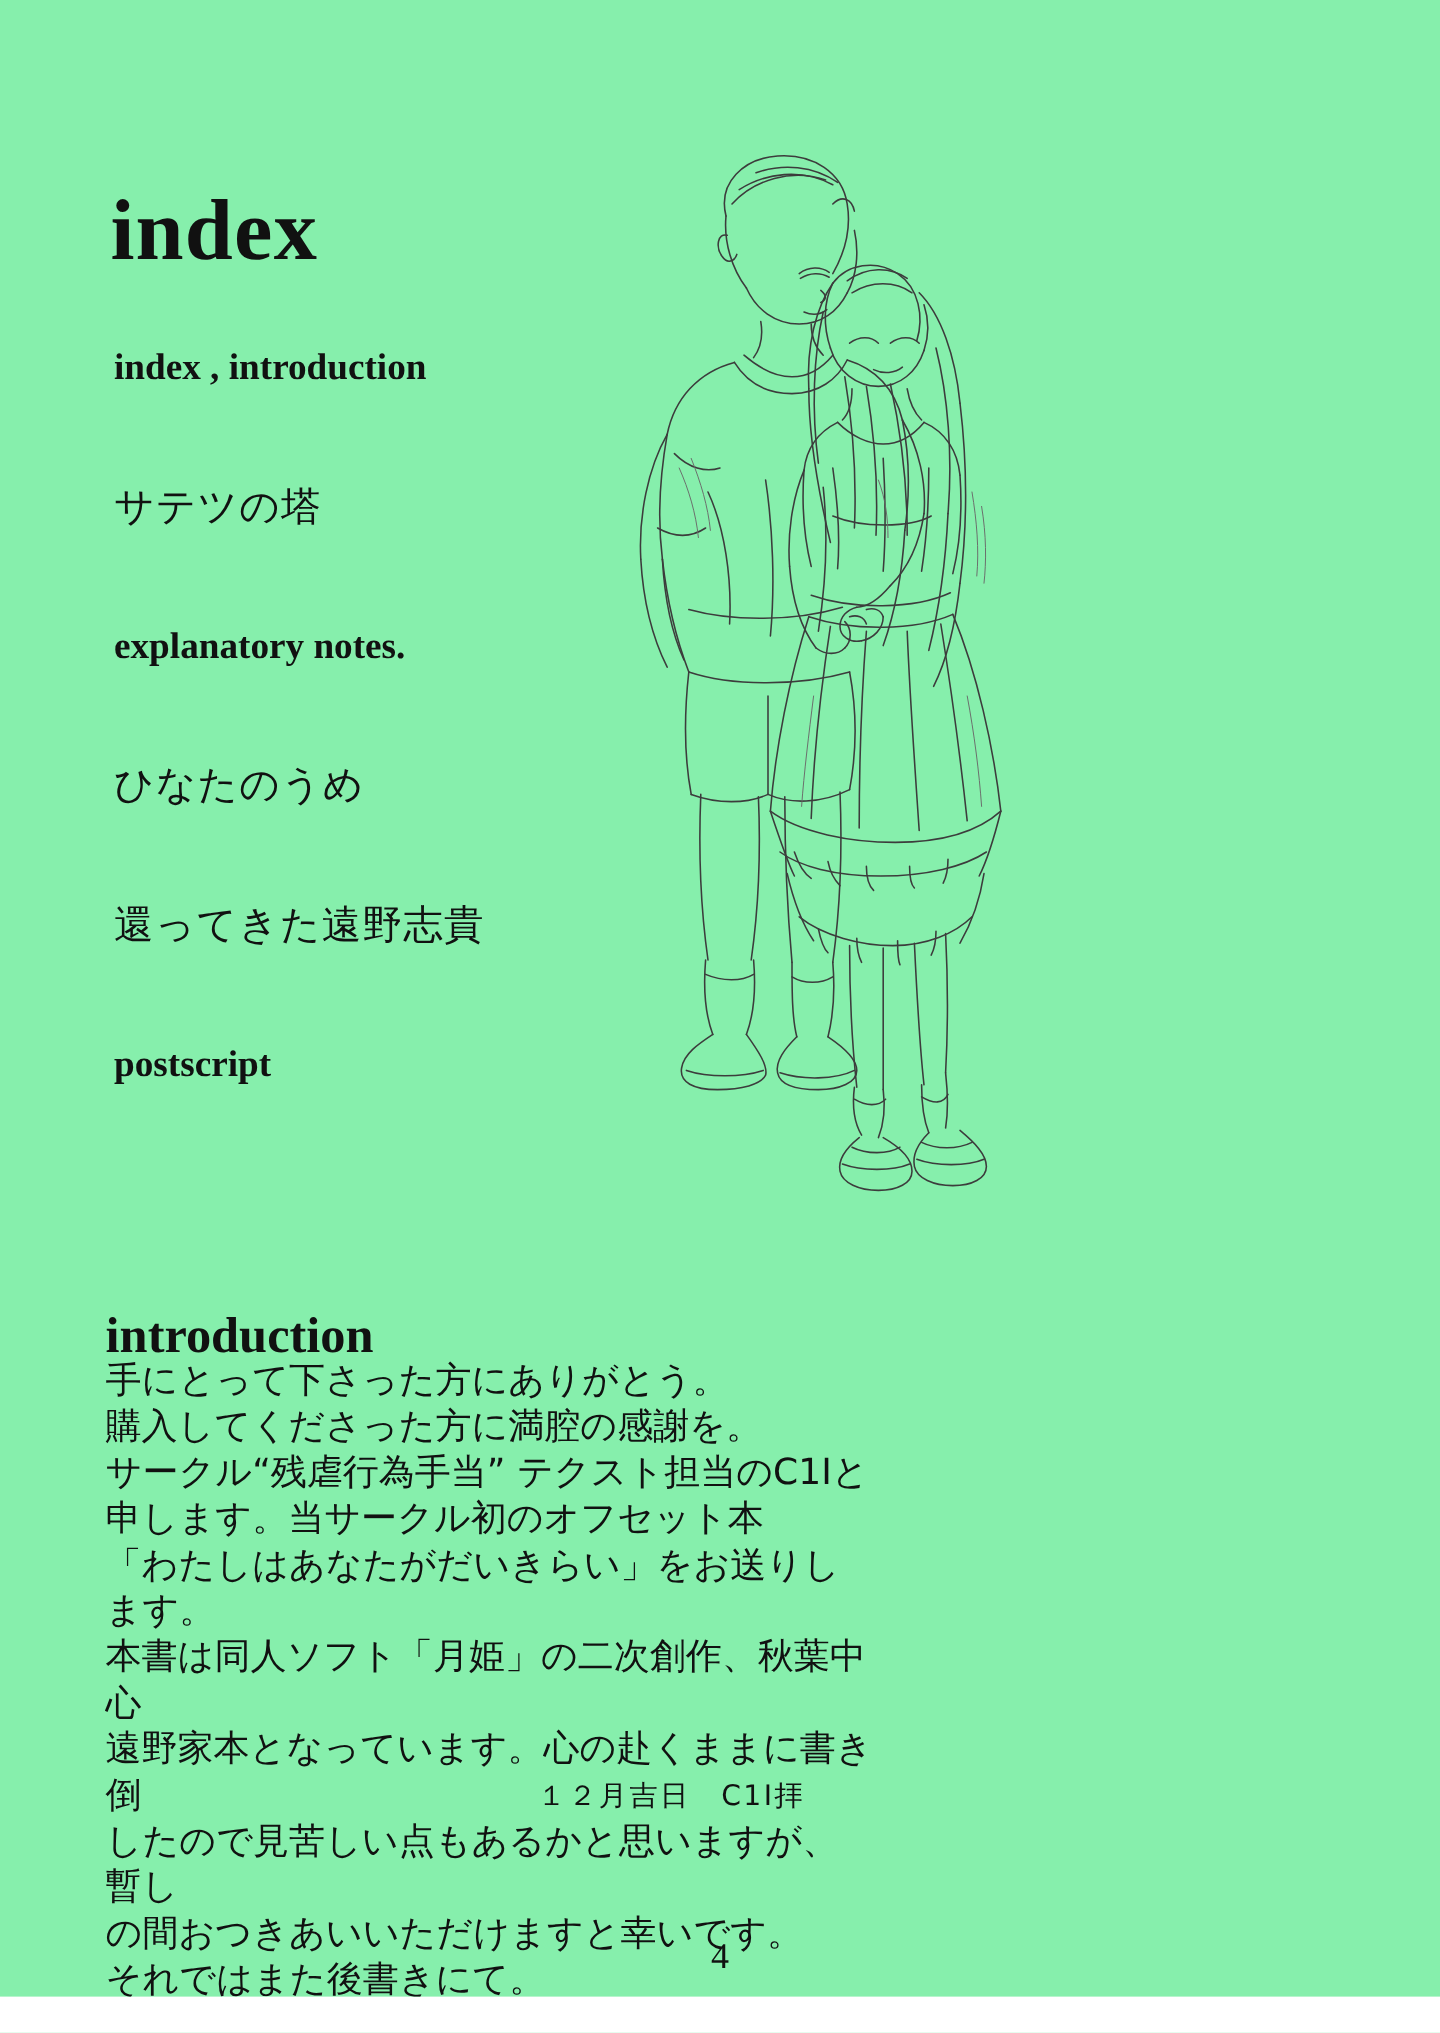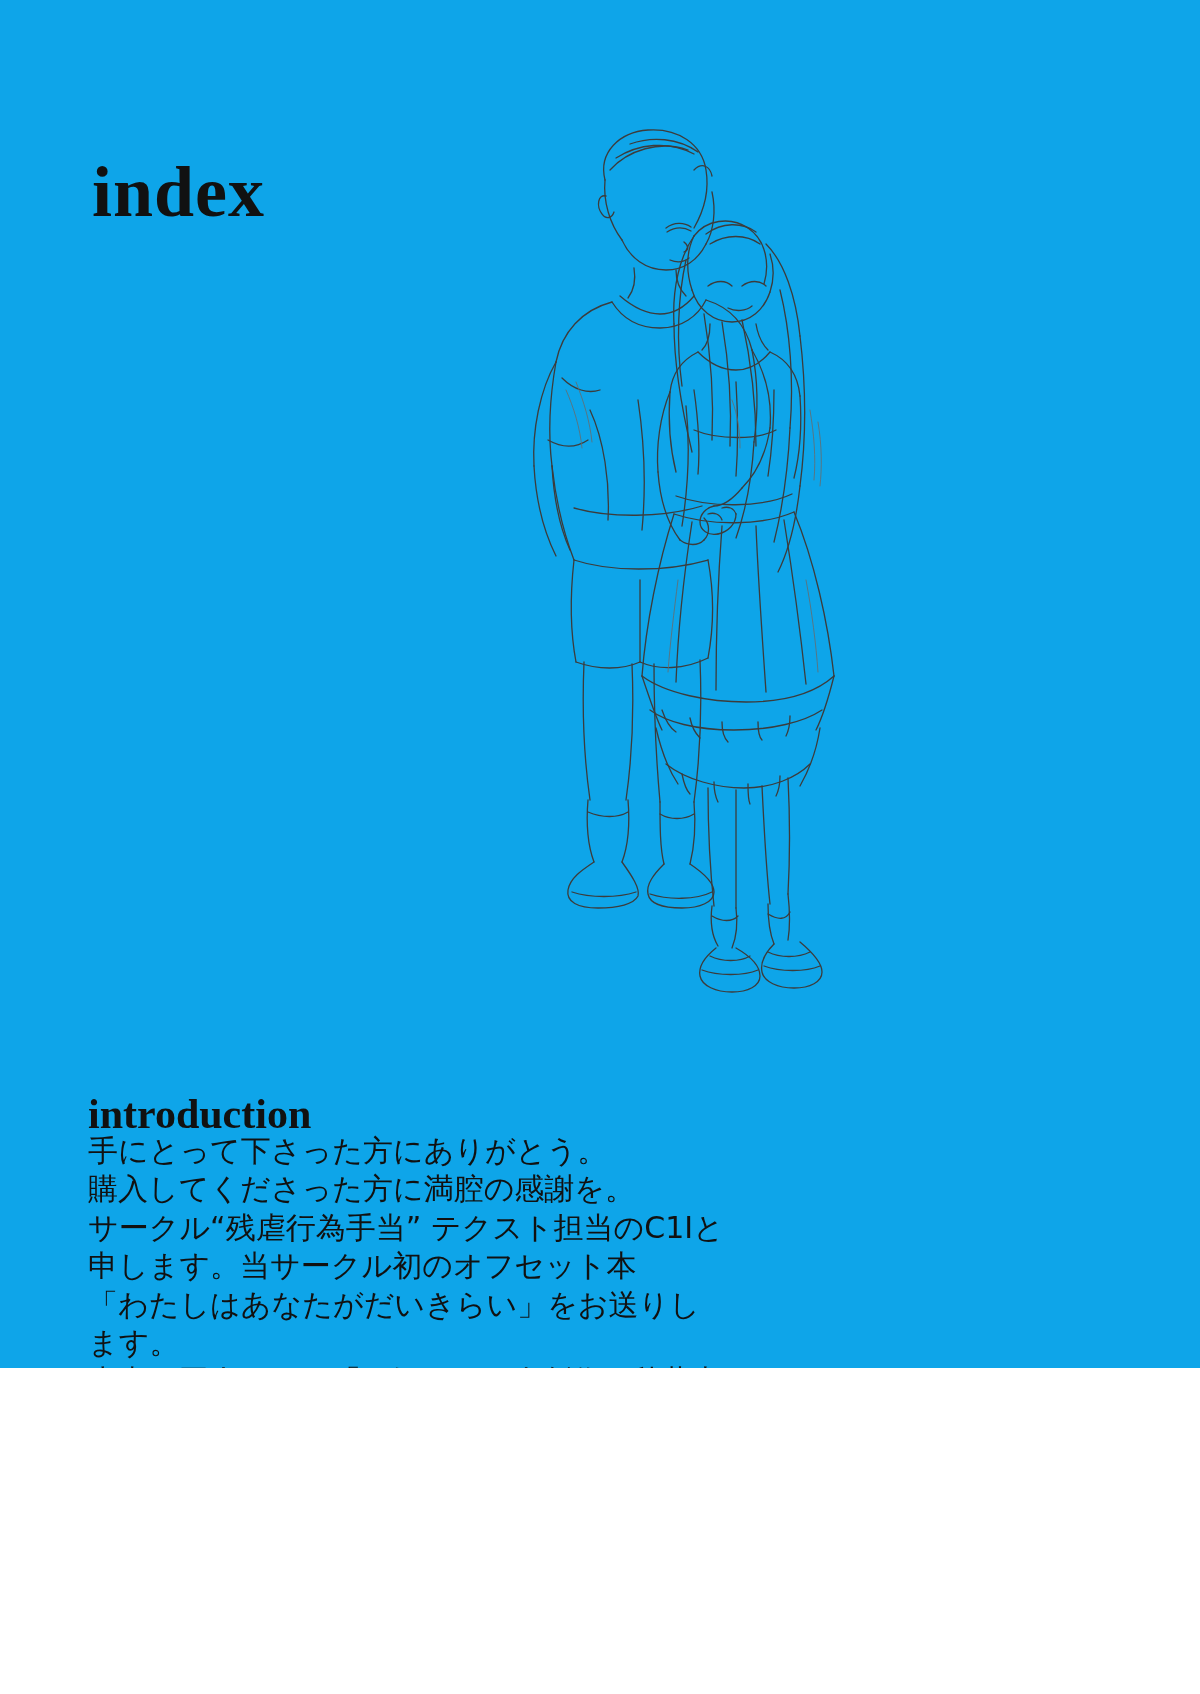--- a/index.html
+++ b/index.html
@@ -3,22 +3,22 @@
 <meta charset="utf-8">
 <style>
   html, body {
     margin: 0;
     padding: 0;
     background: #ffffff;
   }
   .page {
     position: relative;
     width: 1200px;
-    height: 1368px;
-    background: #0ea5e9;
+    height: 1664px;
+    background: #86efac;
     overflow: hidden;
     font-family: "Liberation Serif", serif;
     color: #111111;
   }
 
   
   .index-heading {
     position: absolute;
     left: 92px;
     top: 108px;
@@ -104,20 +104,28 @@
     height: 100%;
   }
 </style>
 </head>
 <body>
 
 <div class="page">
 
   <h1 class="index-heading">index</h1>
 
+  <div class="index-list">
+    <div class="index-item">index , introduction</div>
+    <div class="index-item jp">サテツの塔</div>
+    <div class="index-item">explanatory notes.</div>
+    <div class="index-item jp">ひなたのうめ</div>
+    <div class="index-item jp">還ってきた遠野志貴</div>
+    <div class="index-item">postscript</div>
+  </div>
 
   <div class="illustration">
     <svg viewBox="0 0 420 930" xmlns="http://www.w3.org/2000/svg" fill="none" stroke="#3c3c3c" stroke-width="1.3" stroke-linecap="round" stroke-linejoin="round">
 
       <path d="M135 70 C128 42 150 22 178 20 C208 18 232 34 236 60 C240 84 232 104 224 118"></path>
       <path d="M135 70 C133 92 140 114 152 130"></path>
 
       <path d="M152 130 C160 148 176 160 196 160 C214 160 228 150 236 134"></path>
       <path d="M236 134 C244 120 246 100 242 82"></path>
 

